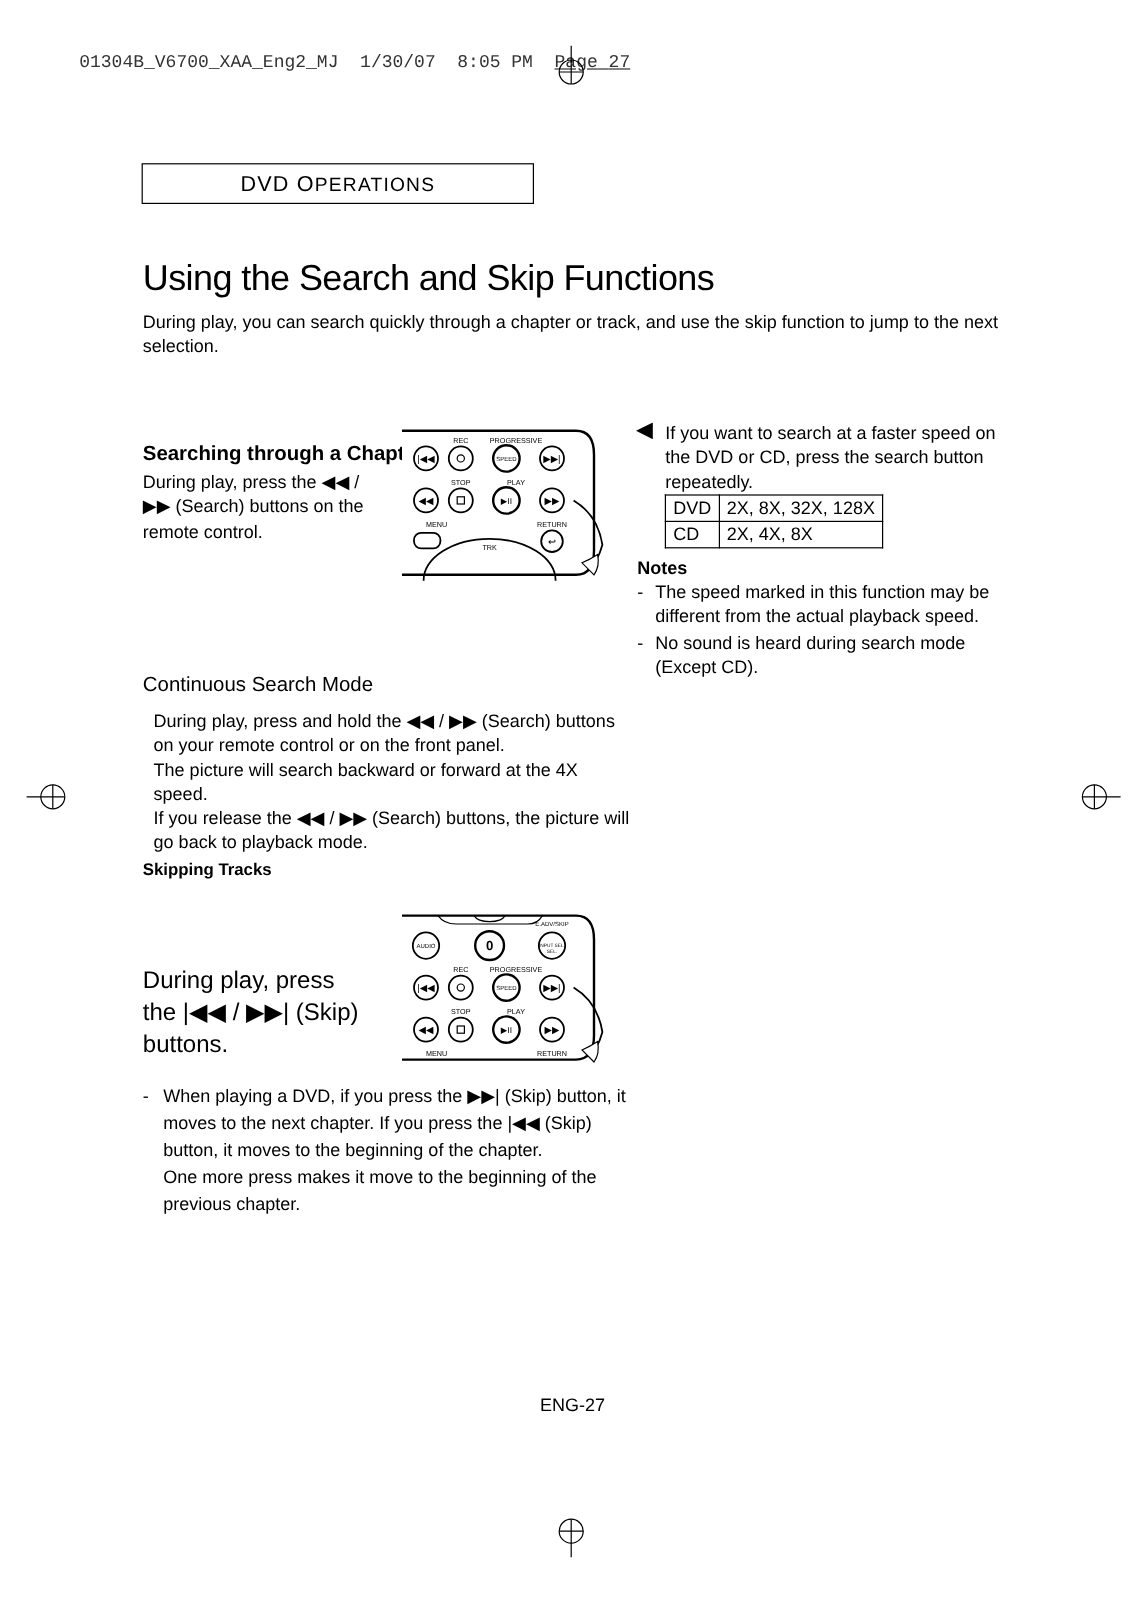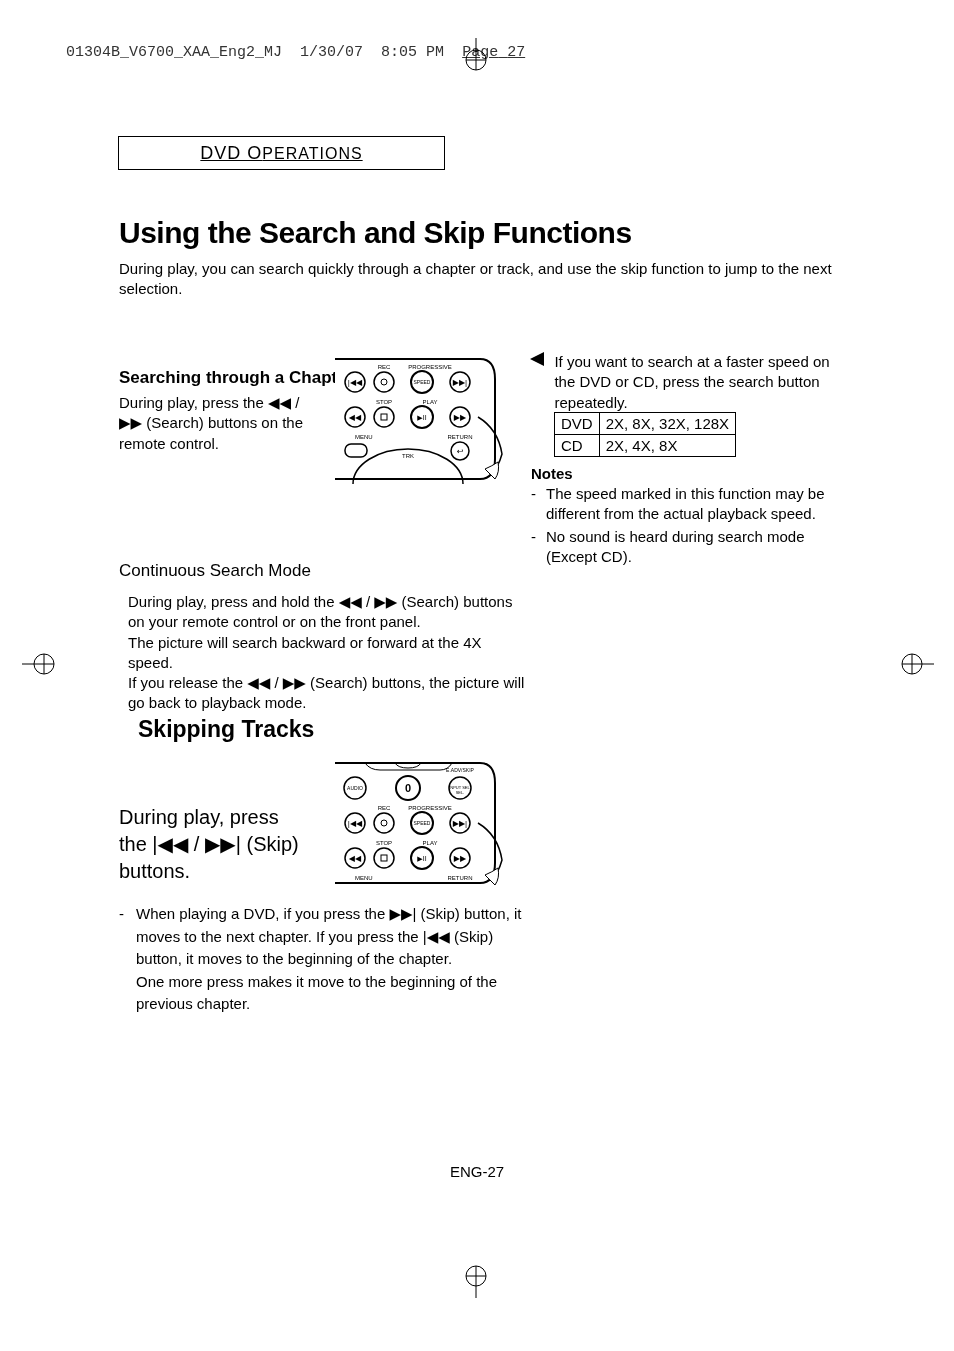--- a/index.html
+++ b/index.html
@@ -49,36 +49,35 @@
     .section-box {
       position: absolute;
       top: 136px;
       left: 118px;
       width: 327px;
       height: 34px;
       border: 1px solid #000;
       display: flex;
       align-items: center;
       justify-content: center;
-      text-decoration: underline;
     }
     .section-label {
       font-size: 16px;
       letter-spacing: 1px;
       font-variant: small-caps;
     }
     .section-label .big {
       font-size: 18px;
     }
     .page-title {
       position: absolute;
       top: 216px;
       left: 119px;
       font-size: 30px;
-      font-weight: bold;
+      font-weight: normal;
       font-family: Arial, sans-serif;
       letter-spacing: -0.5px;
     }
     .intro-text {
       position: absolute;
       top: 259px;
       left: 119px;
       width: 720px;
       font-size: 15px;
       line-height: 1.35;
@@ -170,23 +169,22 @@
       top: 592px;
       left: 128px;
       width: 400px;
       font-size: 15px;
       line-height: 1.35;
     }
     .subheading3 {
       position: absolute;
       top: 716px;
       left: 119px;
-      font-size: 23px;
+      font-size: 14px;
       font-weight: bold;
-      margin-left: 19px;
     }
     .skip-instruction {
       position: absolute;
       top: 804px;
       left: 119px;
       width: 190px;
       font-size: 20px;
       line-height: 1.35;
     }
     .remote-diagram-2 {

